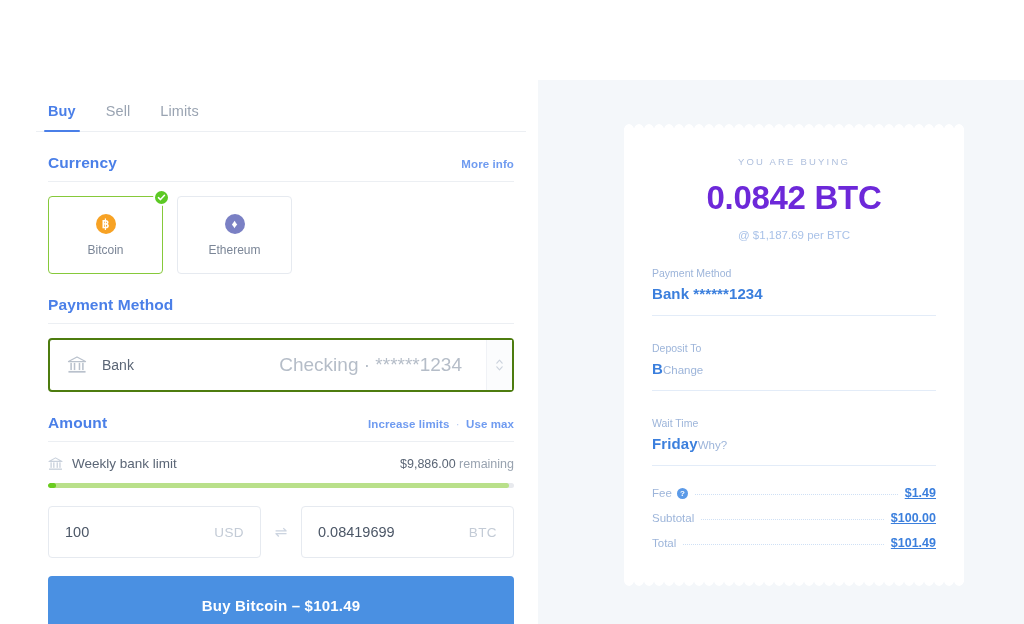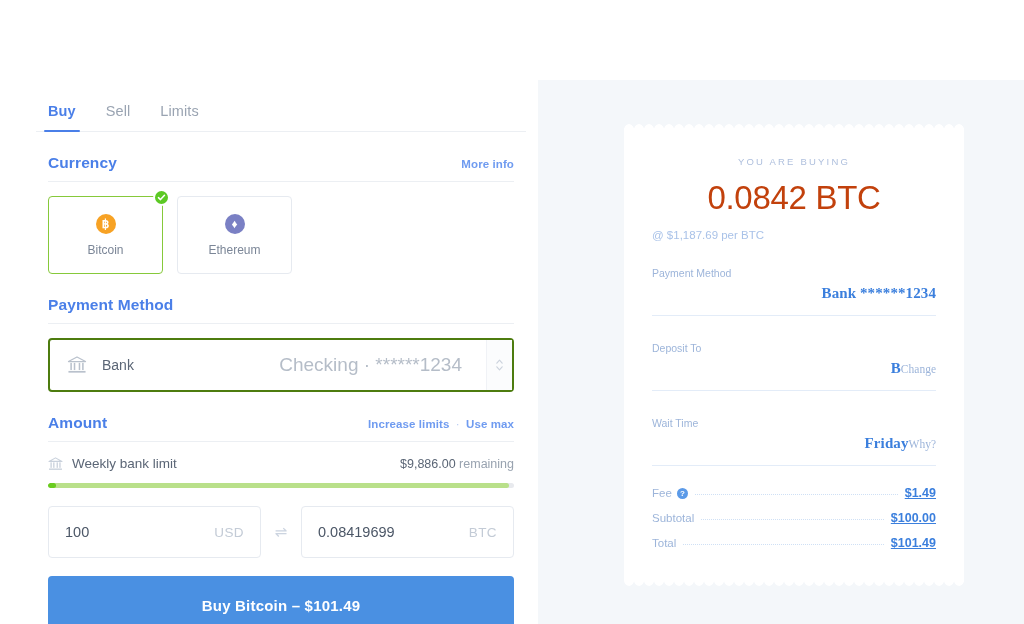--- a/index.html
+++ b/index.html
@@ -139,28 +139,28 @@
     background: radial-gradient(circle at 5px 0, #fff 0 4.5px, transparent 5px) repeat-x;
     background-size: 10px 6px;
   }
   .r-inner { padding: 28px 28px 0 28px; }
 
   .r-eyebrow {
     text-align: center; font-size: 9.5px; letter-spacing: 2.2px;
     color: #aebfdd; font-weight: 400;
   }
   .r-amount {
-    text-align: center; font-size: 33px; color: #c2410c; font-weight: 400;
+    text-align: center; font-size: 33px; color: #6d28d9; font-weight: 700;
     margin-top: 12px; letter-spacing: -.3px;
   }
-  .r-rate { font-size: 11.5px; color: #a9c2e8; margin-top: 12px; }
+  .r-rate { text-align: center; font-size: 11.5px; color: #a9c2e8; margin-top: 12px; }
 
   .r-field { margin-top: 26px; }
   .r-field-label { font-size: 10.5px; color: #9db5da; }
-  .r-field-row { display: flex; align-items: baseline; justify-content: flex-end; margin-top: 6px; font-family: Liberation Serif, serif; }
+  .r-field-row { display: flex; align-items: baseline; justify-content: flex-start; margin-top: 6px; }
   .r-field-val { font-size: 15px; color: #3b7fdd; font-weight: 700; letter-spacing: .1px; }
   .r-field-act { font-size: 11.5px; color: #9db5da; cursor: pointer; }
   .r-sep { height: 1px; background: #e3ecf8; margin-top: 13px; }
 
   .totals { margin-top: 20px; }
   .t-row { display: flex; align-items: baseline; margin-top: 11px; }
   .t-label { font-size: 11.5px; color: #9db5da; display: flex; align-items: center; gap: 5px; white-space: nowrap; }
   .t-dots {
     flex: 1; margin: 0 7px; height: 1px;
     border-bottom: 1.5px dotted #cfe0f5; transform: translateY(-2px);

